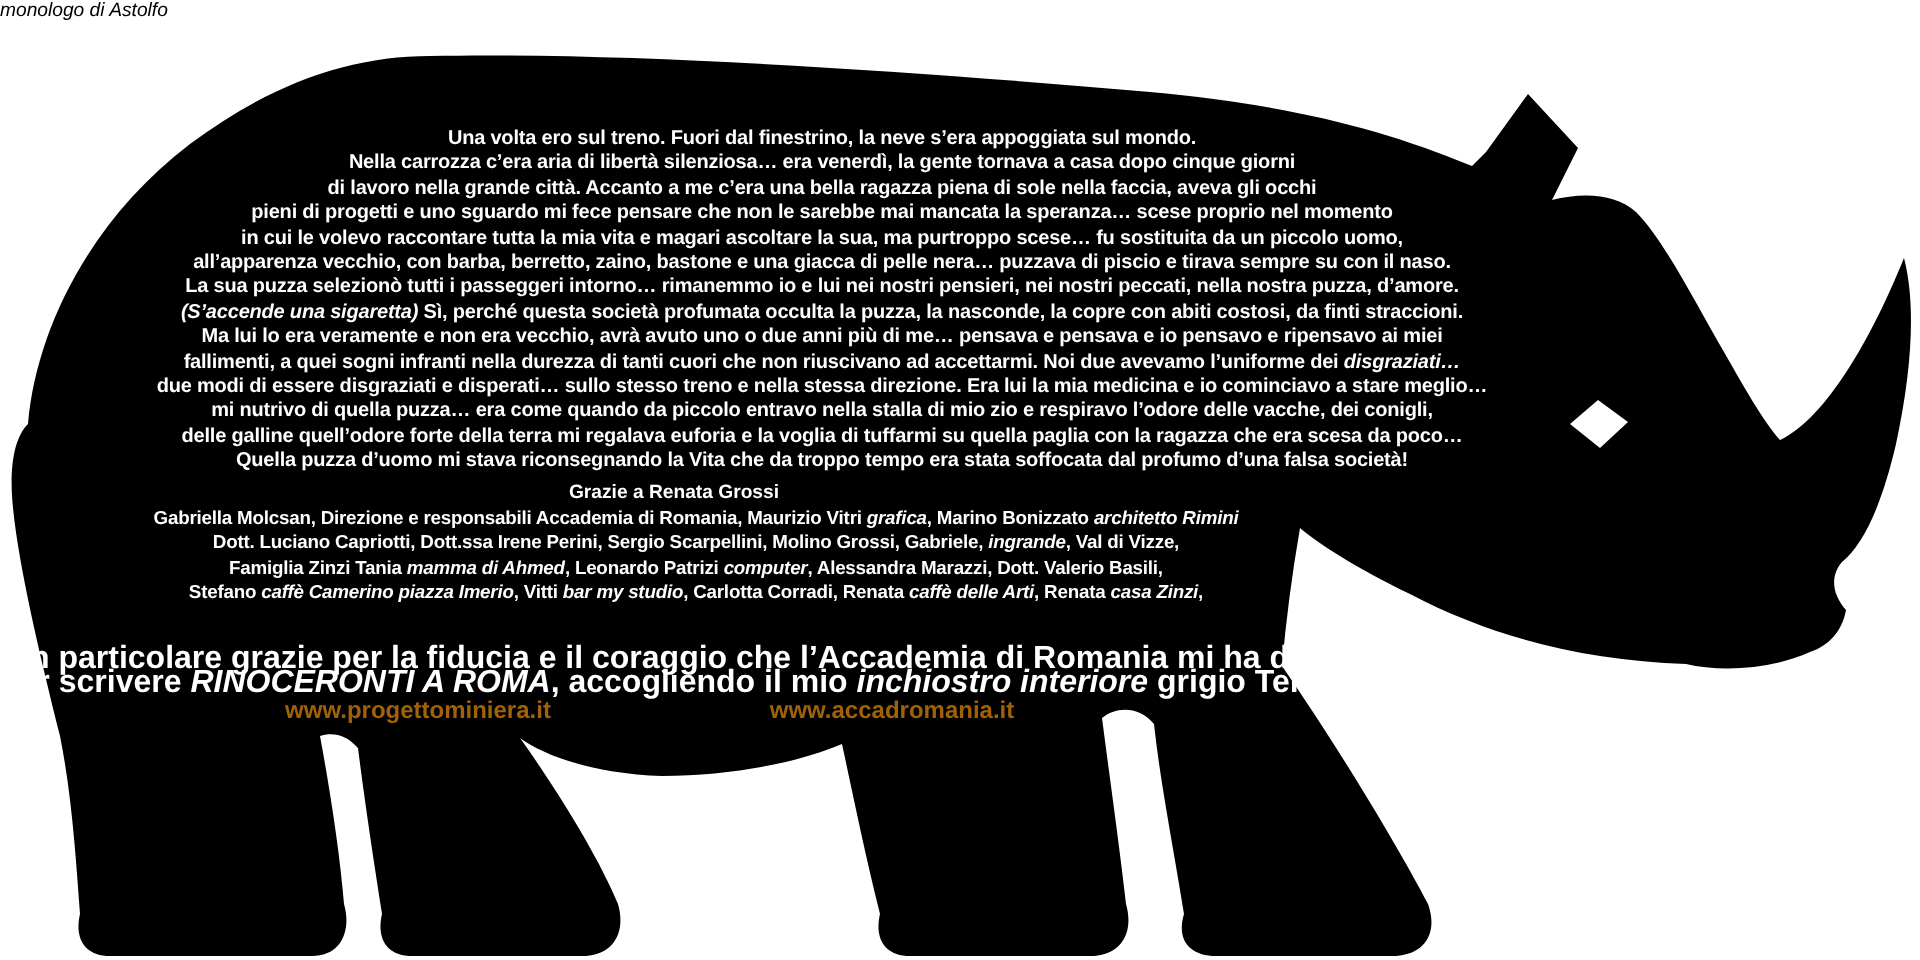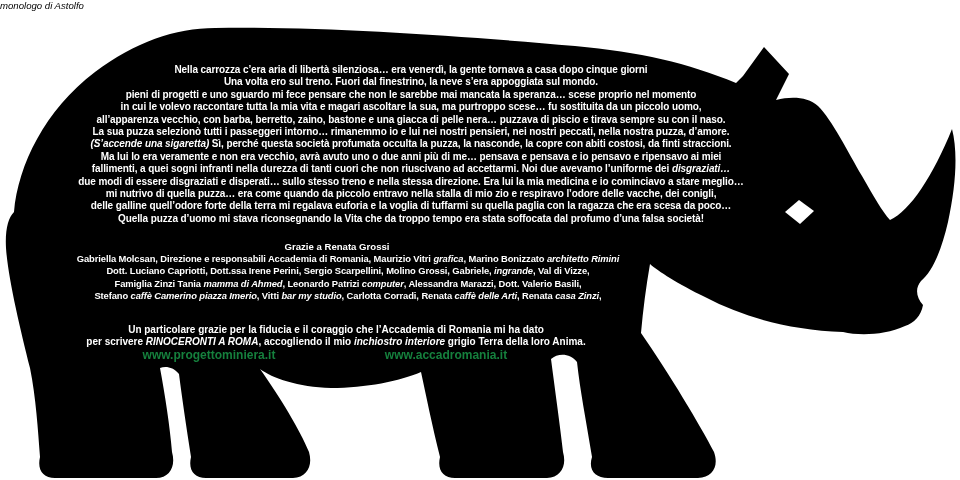--- a/index.html
+++ b/index.html
@@ -8,22 +8,22 @@
     overflow:hidden;font-family:"Liberation Sans",sans-serif;
   }
   .rhino-svg{position:absolute;left:0;top:0;width:960px;height:480px;display:block;}
   .text-layer{position:absolute;left:0;top:0;width:960px;height:480px;}
   .tblock{position:absolute;color:#ffffff;text-align:center;font-weight:bold;}
   .tblock .tline{white-space:nowrap;}
   .monologue{left:0;top:64px;width:822px;font-size:10px;line-height:12.4px;letter-spacing:-0.1px;}
   .byline{left:594px;top:234px;width:200px;font-size:9.6px;line-height:12.4px;font-style:italic;white-space:nowrap;}
   .thanks{left:0;top:241px;width:674px;font-size:9.6px;line-height:12.4px;white-space:nowrap;}
   .credits{left:11px;top:253px;width:674px;font-size:9.4px;line-height:12.4px;letter-spacing:-0.1px;}
-  .closing{left:0;top:324px;width:672px;font-size:10px;line-height:12.4px;}
-  .site{position:absolute;top:348px;color:#15803d;font-weight:bold;font-size:12px;line-height:14px;text-align:center;white-space:nowrap;}
+  .closing{left:0;top:324px;width:672px;font-size:16px;line-height:12.4px;}
+  .site{position:absolute;top:348px;color:#a16207;font-weight:bold;font-size:12px;line-height:14px;text-align:center;white-space:nowrap;}
   .site-1{left:59px;width:300px;}
   .site-2{left:296px;width:300px;}
   i{font-style:italic;}
 </style>
 </head>
 <body>
 
 <div class="poster">
 
   <svg class="rhino-svg" viewBox="0 0 960 480" xmlns="http://www.w3.org/2000/svg">
@@ -72,22 +72,23 @@
       C 38 430 36 398 30 368
       C 20 328 8 278 6 248
       C 5 230 8 218 14 212
       Z"></path>
     <path fill="#ffffff" d="M 785 212 L 799 200 L 814 211 L 800 224 Z"></path>
   </svg>
 
   <div class="text-layer">
 
     <div class="tblock monologue">
+        <div class="tline">Una volta ero sul treno. Fuori dal finestrino, la neve s’era appoggiata sul mondo.</div>
         <div class="tline">Nella carrozza c’era aria di libertà silenziosa… era venerdì, la gente tornava a casa dopo cinque giorni</div>
-        <div class="tline">Una volta ero sul treno. Fuori dal finestrino, la neve s’era appoggiata sul mondo.</div>
+        <div class="tline">di lavoro nella grande città. Accanto a me c’era una bella ragazza piena di sole nella faccia, aveva gli occhi</div>
         <div class="tline">pieni di progetti e uno sguardo mi fece pensare che non le sarebbe mai mancata la speranza… scese proprio nel momento</div>
         <div class="tline">in cui le volevo raccontare tutta la mia vita e magari ascoltare la sua, ma purtroppo scese… fu sostituita da un piccolo uomo,</div>
         <div class="tline">all’apparenza vecchio, con barba, berretto, zaino, bastone e una giacca di pelle nera… puzzava di piscio e tirava sempre su con il naso.</div>
         <div class="tline">La sua puzza selezionò tutti i passeggeri intorno… rimanemmo io e lui nei nostri pensieri, nei nostri peccati, nella nostra puzza, d’amore.</div>
         <div class="tline"><i>(S’accende una sigaretta)</i><span> Sì, perché questa società profumata occulta la puzza, la nasconde, la copre con abiti costosi, da finti straccioni.</span></div>
         <div class="tline">Ma lui lo era veramente e non era vecchio, avrà avuto uno o due anni più di me… pensava e pensava e io pensavo e ripensavo ai miei</div>
         <div class="tline"><span>fallimenti, a quei sogni infranti nella durezza di tanti cuori che non riuscivano ad accettarmi. Noi due avevamo l’uniforme dei </span><i>disgraziati…</i></div>
         <div class="tline">due modi di essere disgraziati e disperati… sullo stesso treno e nella stessa direzione. Era lui la mia medicina e io cominciavo a stare meglio…</div>
         <div class="tline">mi nutrivo di quella puzza… era come quando da piccolo entravo nella stalla di mio zio e respiravo l’odore delle vacche, dei conigli,</div>
         <div class="tline">delle galline quell’odore forte della terra mi regalava euforia e la voglia di tuffarmi su quella paglia con la ragazza che era scesa da poco…</div>

